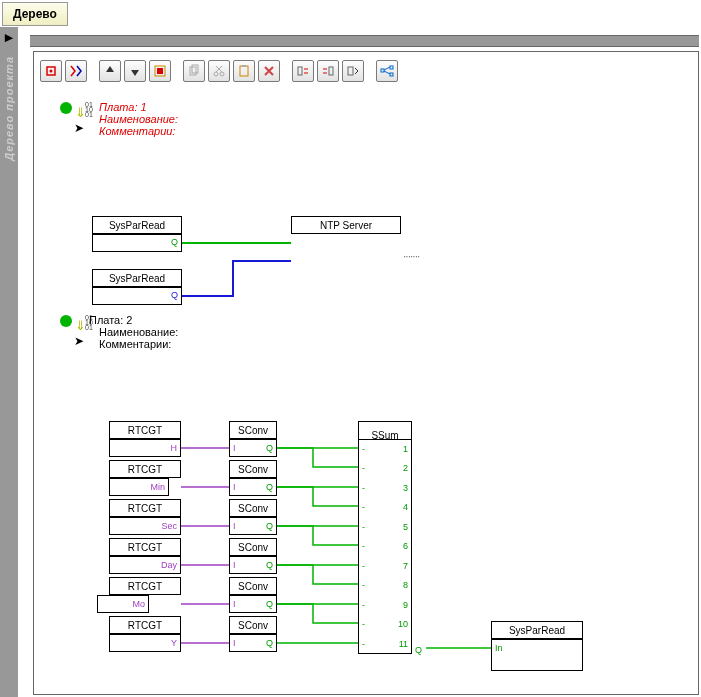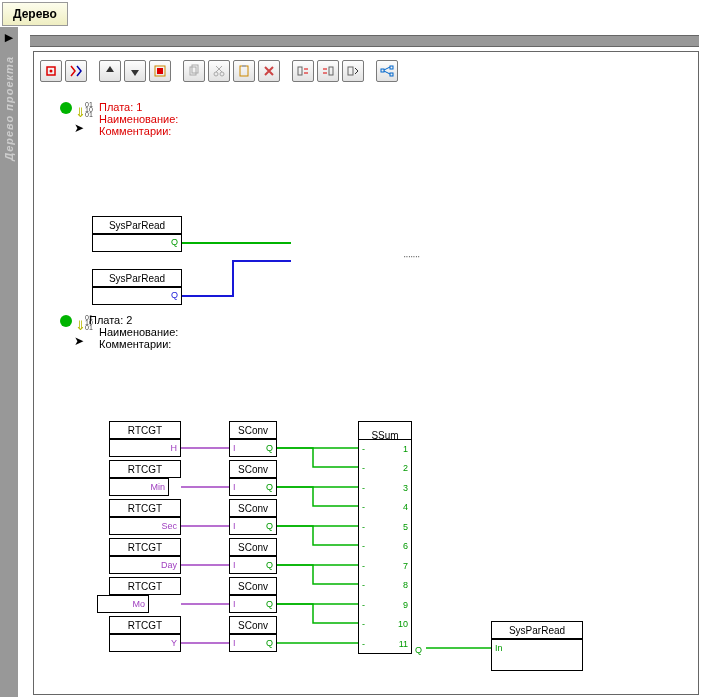--- a/index.html
+++ b/index.html
@@ -119,21 +119,21 @@
   .down-arr {
     position: absolute;
     font-size: 13px;
     color: #b8b800;
   }
   .play-arr {
     position: absolute;
     font-size: 12px;
     color: #000;
   }
-  .red-txt { color: #d00; }
+  .red-txt { color: #d00; font-style: italic; }
   .blk-txt { color: #000; }
 
   
   .block {
     position: absolute;
     border: 1.5px solid #000;
     background: #fff;
     font-size: 10px;
   }
   .block.title {
@@ -269,20 +269,21 @@
     <div class="block title" style="top:165px; left:59px; width:90px; height:18px">SysParRead</div>
     <div class="block" style="top:183px; left:59px; width:90px; height:18px">
       <span class="port green-t" style="right:3px; top:2px">Q</span>
     </div>
 
     <div class="block title" style="top:218px; left:59px; width:90px; height:18px">SysParRead</div>
     <div class="block" style="top:236px; left:59px; width:90px; height:18px">
       <span class="port blue-t" style="right:3px; top:2px">Q</span>
     </div>
 
+    <div class="block title" style="top:165px; left:258px; width:110px; height:18px">NTP Server</div>
     <span style="position:absolute; top:200px; left:370px; color:#666; font-size:10px; letter-spacing:-1px">·······</span>
 
     <div class="status-dot" style="top:264px; left:27px"></div>
     <div class="down-arr" style="top:267px; left:42px">⇓</div>
     <div class="bits" style="top:264px; left:52px">01<br>10<br>01</div>
     <div class="play-arr" style="top:283px; left:41px">➤</div>
     <div style="position:absolute; top:263px; left:56px" class="blk-txt">Плата: 2</div>
     <div style="position:absolute; top:275px; left:66px" class="blk-txt">Наименование:</div>
     <div style="position:absolute; top:287px; left:66px" class="blk-txt">Комментарии:</div>
 

